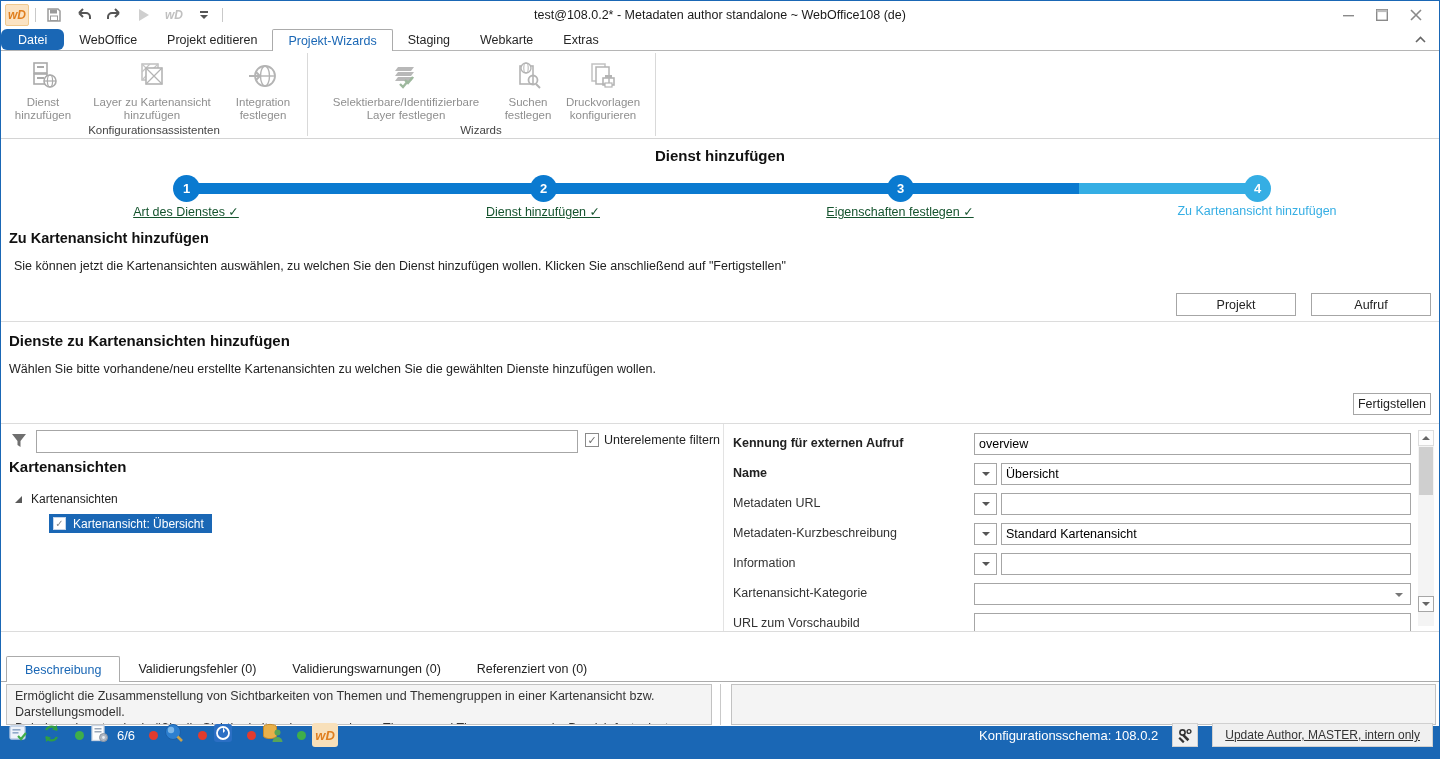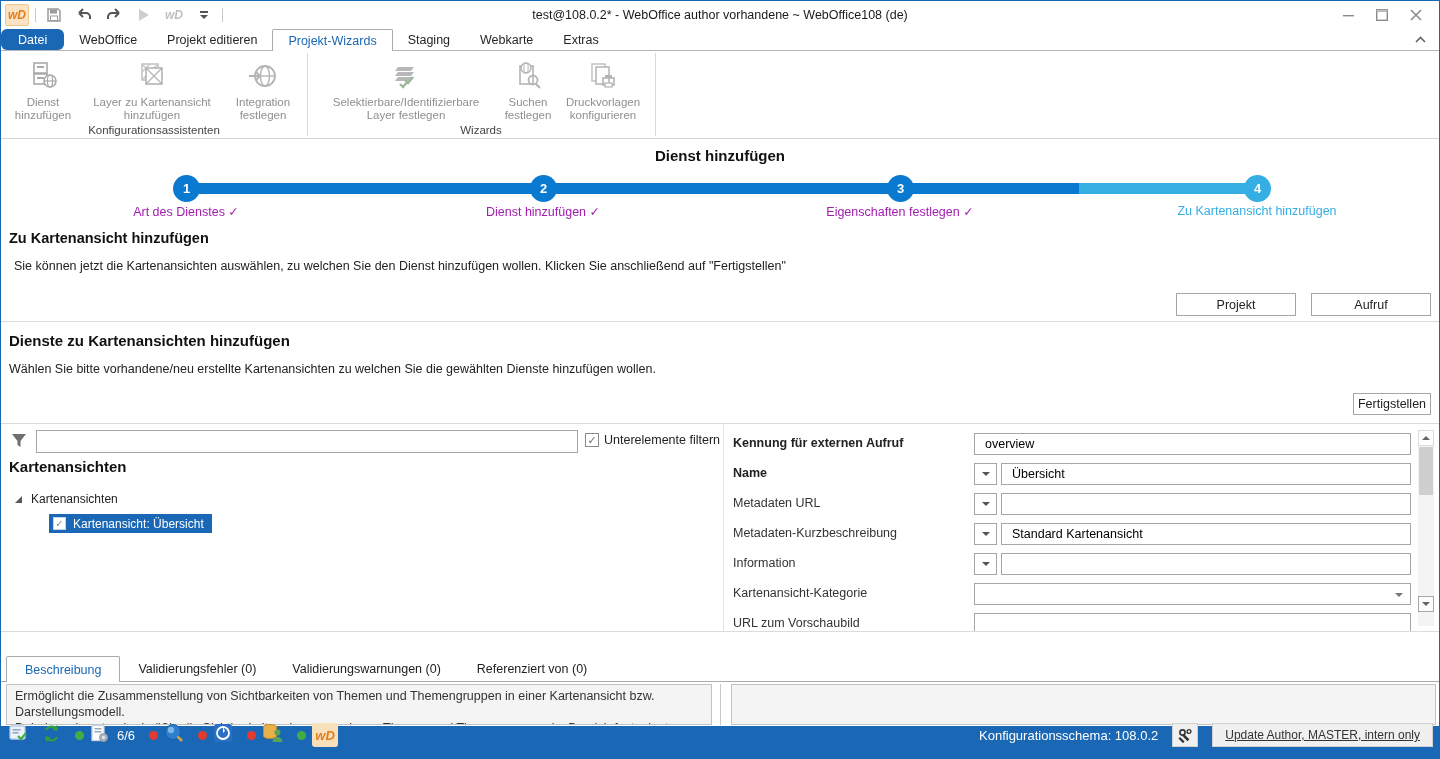--- a/index.html
+++ b/index.html
@@ -39,21 +39,21 @@
 
   
   .wiz-title { position:absolute; top:146px; left:0; right:0; text-align:center; font-size:15px; font-weight:bold; color:#111; }
   .step-bar { position:absolute; height:11px; top:182px; }
   .bar-dark { left:185px; width:893px; background:#0a7ad0; }
   .bar-light { left:1078px; width:179px; background:#35aee4; }
   .step-circle { position:absolute; top:174px; width:27px; height:27px; border-radius:50%; color:#fff; font-size:13px; font-weight:bold; display:flex; align-items:center; justify-content:center; }
   .sc-dark { background:#0a7ad0; }
   .sc-light { background:#35aee4; }
   .step-label { position:absolute; top:203px; width:320px; text-align:center; font-size:12.5px; }
-  .sl-dark { color:#a21caf; }
+  .sl-dark { color:#14532d;text-decoration:underline; }
   .sl-light { color:#35aee4; }
 
   .wiz-subhead { position:absolute; top:229px; left:8px; font-size:14.5px; font-weight:bold; color:#111; }
   .wiz-text { position:absolute; top:258px; left:13px; font-size:12.5px; color:#222; }
   .btn { position:absolute; height:23px; background:#fff; border:1px solid #a6a6a6; font-size:12.5px; color:#222; display:flex; align-items:center; justify-content:center; }
   .btn-fertig { top:292px; left:1175px; width:120px; }
   .btn-beenden { top:292px; left:1310px; width:120px; }
   .divider { position:absolute; left:0; right:0; height:1px; background:#dcdcdc; }
 
   
@@ -71,21 +71,21 @@
   .tree-head { position:absolute; left:8px; top:34px; font-size:15px; font-weight:bold; color:#111; }
   .tree-root { position:absolute; left:14px; top:68px; display:flex; align-items:center; gap:9px; font-size:12px; color:#222; }
   .expander { width:0; height:0; border-bottom:7px solid #5a5a5a; border-left:7px solid transparent; }
   .tree-child { position:absolute; left:48px; top:90px; height:19px; background:#1a67b5; color:#fff; display:flex; align-items:center; gap:7px; padding:0 8px 0 4px; font-size:12px; }
   .cb-sm { width:13px; height:13px; border:1px solid #c5d6ea; background:#fff; color:#8a8a8a; font-size:10px; display:flex; align-items:center; justify-content:center; line-height:1; }
 
   .frow { position:absolute; left:730px; width:682px; height:22px; }
   .frow .flabel { position:absolute; left:2px; top:3px; font-size:12.5px; color:#333; }
   .frow .flabel.b { font-weight:bold; color:#222; }
   .ddbtn { position:absolute; left:243px; top:0; width:23px; height:22px; border:1px solid #a6a6a6; background:#fff; display:flex; align-items:center; justify-content:center; }
-  .finput { position:absolute; top:0; height:22px; border:1px solid #a6a6a6; font-size:12.5px; padding:0 10px; font-family:"Liberation Sans",sans-serif; background:#fff; }
+  .finput { position:absolute; top:0; height:22px; border:1px solid #a6a6a6; font-size:12.5px; padding:0 4px; font-family:"Liberation Sans",sans-serif; background:#fff; }
   .fi-wide { left:243px; width:437px; }
   .fi-dd { left:270px; width:410px; }
   .combo { position:absolute; left:243px; top:0; width:437px; height:22px; border:1px solid #a6a6a6; background:#fff; }
   .combo .tri-down { position:absolute; right:7px; top:9px; border-top-color:#777; }
   .r1{top:9px}.r2{top:39px}.r3{top:69px}.r4{top:99px}.r5{top:129px}.r6{top:159px}.r7{top:189px}
 
   .vscroll { position:absolute; right:5px; top:6px; width:16px; height:196px; background:#f4f4f4; }
   .vs-up { position:absolute; top:0; left:0; width:16px; height:16px; background:#fdfdfd; border:1px solid #dcdcdc; display:flex; align-items:center; justify-content:center; }
   .vs-down { position:absolute; bottom:14px; left:0; width:16px; height:16px; background:#fdfdfd; border:1px solid #a6a6a6; display:flex; align-items:center; justify-content:center; }
   .vs-thumb { position:absolute; top:17px; left:1px; width:14px; height:48px; background:#cfcfcf; }
@@ -143,21 +143,21 @@
             <path d="M2 1 L12 7 L2 13 Z" fill="#cfcfcf"></path>
           </svg>
       </span>
       <span class="qbtn wd-gray">wD</span>
       <span class="qbtn qat-caret">
           <span class="bar"></span>
           <span class="tri-down"></span>
         </span>
       <span class="sep"></span>
     </div>
-    <div class="win-title">test@108.0.2* - WebOffice author vorhandene ~ WebOffice108 (de)</div>
+    <div class="win-title">test@108.0.2* - Metadaten author standalone ~ WebOffice108 (de)</div>
     <div class="win-controls">
       <span class="wc">
           <svg width="11" height="11" viewBox="0 0 11 11">
             <rect x="0" y="5" width="11" height="1.4" fill="#8a8a8a"></rect>
           </svg>
         </span>
       <span class="wc">
           <svg width="12" height="12" viewBox="0 0 12 12">
             <rect x="0.7" y="0.7" width="10.6" height="10.6" fill="none" stroke="#8a8a8a" stroke-width="1.4"></rect>
             <rect x="0.7" y="0.7" width="10.6" height="2.4" fill="#bdbdbd"></rect>

